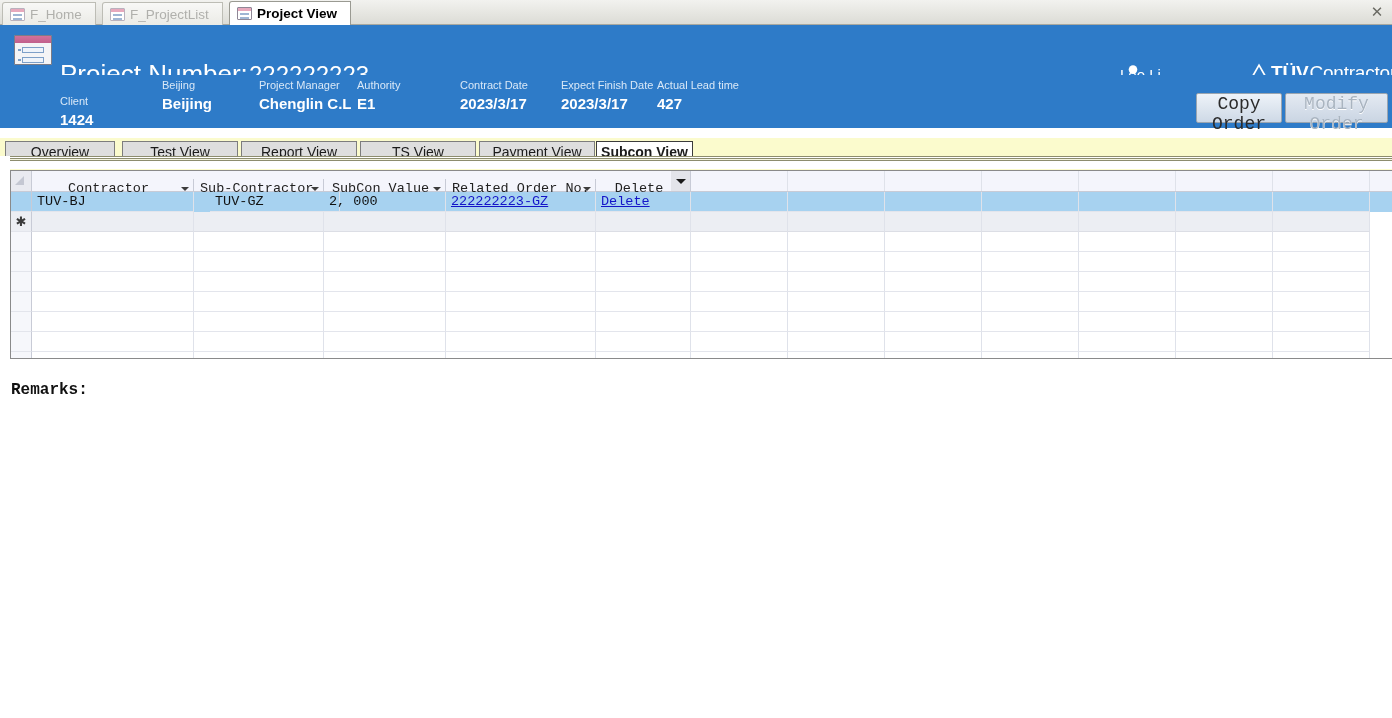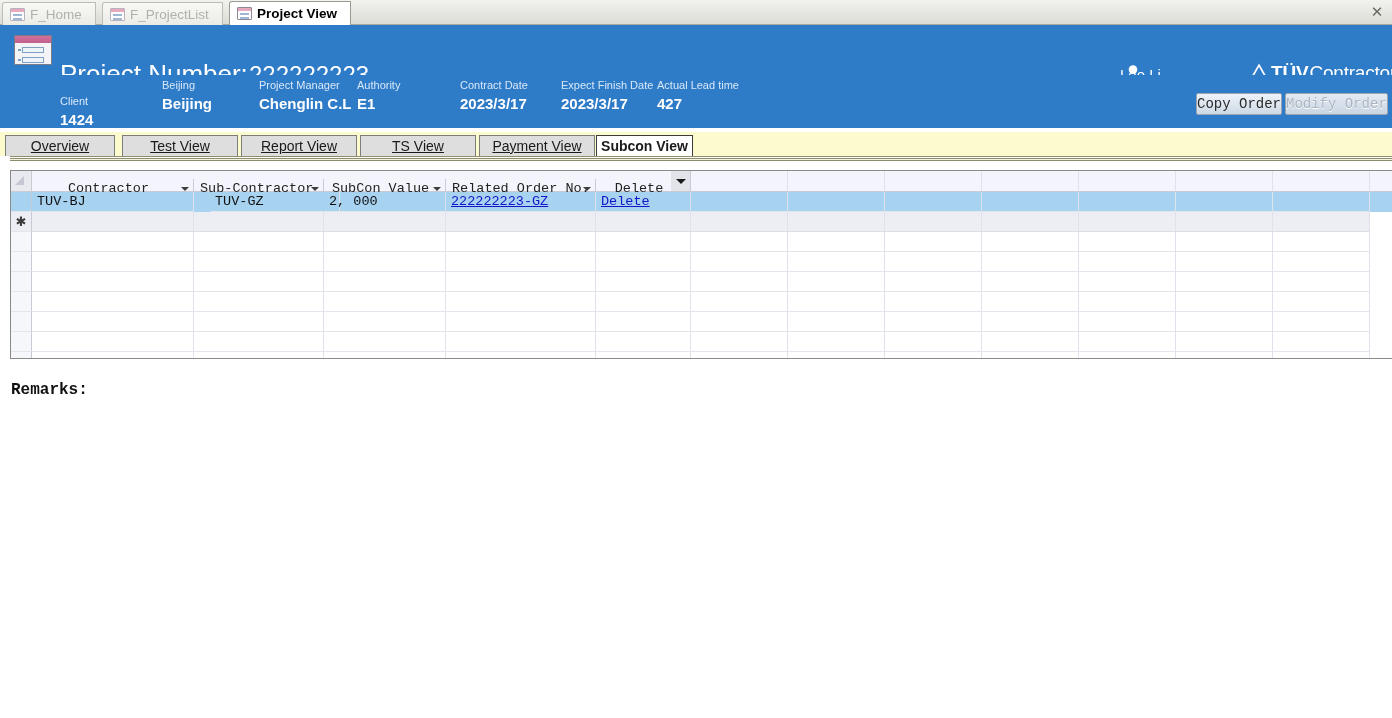--- a/index.html
+++ b/index.html
@@ -188,40 +188,41 @@
   .infofield .lbl {
     font-size: 11px; color: #d9e8f7; white-space: nowrap; display: block;
   }
   .infofield .val {
     font-size: 15px; color: #ffffff; font-weight: bold; white-space: nowrap;
     display: block; margin-top: 4px;
   }
   .btn-order {
     position: absolute;
     top: 93px;
-    height: 22px;
+    height: 30px;
     box-sizing: border-box;
     font-family: "Liberation Mono", monospace;
-    font-size: 14px;
+    font-size: 18px;
     border: 1px solid #9aa5b0;
     border-radius: 2px;
+    text-align: center;
     line-height: 20px;
     background: linear-gradient(to bottom,#eef3f9 0%,#ced9e6 100%);
     color: #2b2b2b;
   }
   .btn-order.disabled {
     color: #a9b4c0;
     background: linear-gradient(to bottom,#e4eaf2 0%,#cad5e3 100%);
     text-shadow: 0 1px 0 #ffffff;
   }
 
   
   .viewbar {
     position: absolute;
-    left: 0; top: 132px;
+    left: 0; top: 138px;
     width: 1392px; height: 32px;
     background: #fbfbcd;
   }
   .vtab {
     position: absolute;
     top: 3px;
     height: 22px;
     box-sizing: border-box;
     border: 1px solid #7d7d7d;
     background: #dedede;

